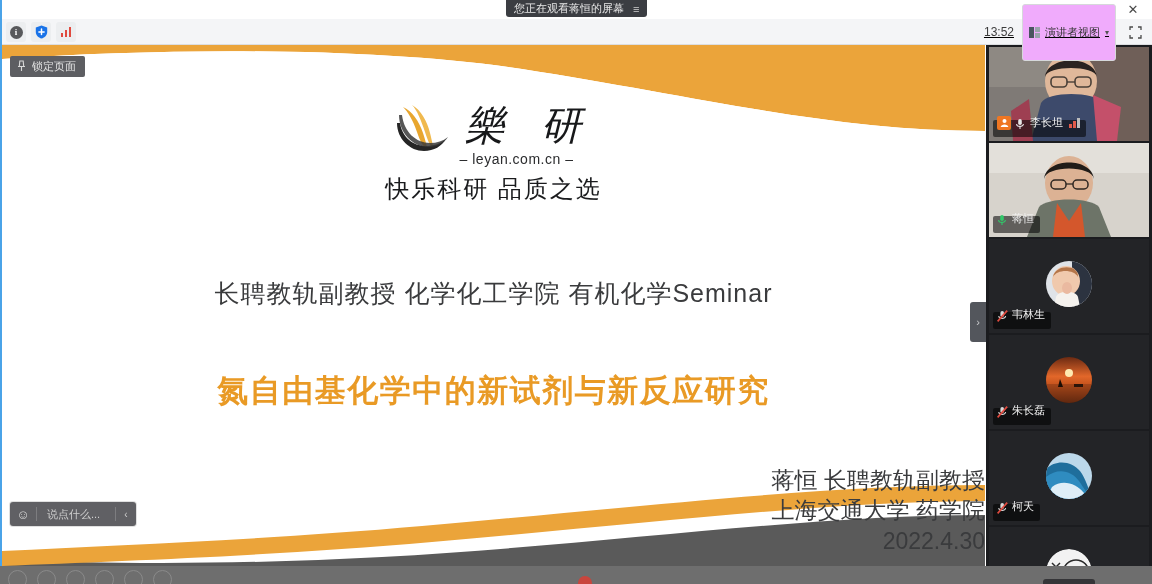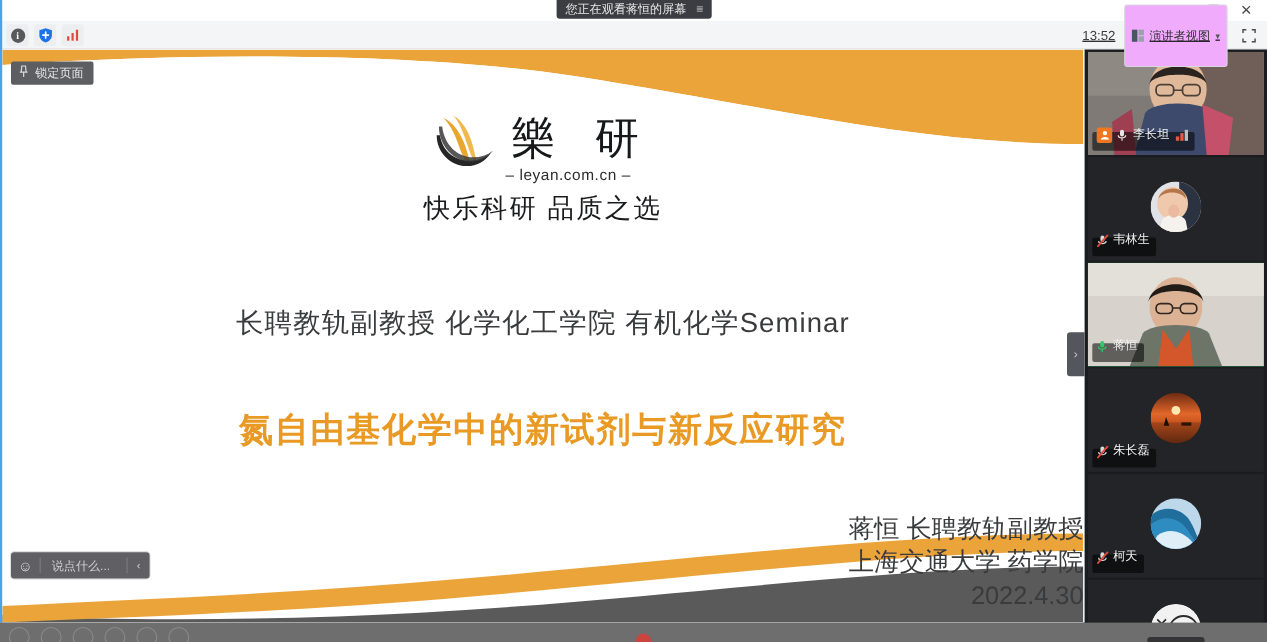--- a/index.html
+++ b/index.html
@@ -54,21 +54,21 @@
     justify-content:center; }
   .fs-btn svg { display:block; }
 
   
   .slide { position:absolute; left:2px; top:45px; width:983px; height:521px;
     background:#ffffff; overflow:hidden; }
   .slide svg.deco { position:absolute; left:0; top:0; width:983px; height:521px; }
 
   .logo-wrap { position:absolute; left:0; top:52px; width:983px;
     display:flex; flex-direction:column; align-items:center; }
-  .logo-row { display:flex; align-items:center; gap:10px; }
+  .logo-row { display:flex; align-items:center; gap:10px;font-style:italic; }
   .logo-mark { width:58px; height:58px; }
   .logo-cn { font-family:"Liberation Serif","DejaVu Serif",serif; font-size:40px;
     color:#17181a; letter-spacing:13px; line-height:1; padding-left:4px; }
   .logo-url { font-size:14px; color:#2b2c2e; letter-spacing:0.5px;
     margin-top:-4px; margin-left:46px; }
   .logo-tag { font-size:24px; color:#1a1b1d; letter-spacing:2px; margin-top:6px;
     font-weight:500; }
 
   .line-org { position:absolute; width:983px; text-align:center; top:232px;
     font-size:25px; color:#3a3b3d; letter-spacing:1px; }
@@ -285,43 +285,20 @@
         </span>
         <span class="nm">李长坦</span>
         <span class="sigbars">
           <i style="height:4px;background:#e05a4a;"></i>
             <i style="height:7px;background:#e05a4a;"></i>
             <i style="height:10px;background:#bdbdbd;"></i>
         </span>
       </div>
     </div>
 
-    <div class="tile">
-      <div class="avatar">
-        <svg width="46" height="46" viewBox="0 0 46 46">
-          <rect width="46" height="46" fill="#dfe3e8"></rect>
-          <rect x="26" y="0" width="20" height="46" fill="#2c3340"></rect>
-          <ellipse cx="20" cy="20" rx="14" ry="15" fill="#f0c9ad"></ellipse>
-          <path d="M7 16 C9 3 33 3 32 16 C28 8 11 8 7 16 Z" fill="#b5764a"></path>
-          <path d="M10 36 C12 29 30 29 32 36 L34 46 H8 Z" fill="#f5f2ee"></path>
-          <ellipse cx="21" cy="27" rx="5" ry="6" fill="#eab9a0"></ellipse>
-        </svg>
-      </div>
-      <div class="nameplate">
-        <span class="mic">
-          <svg width="11" height="12" viewBox="0 0 11 12">
-              <rect x="3.4" y="1" width="3.6" height="6" rx="1.8" fill="#d8d8d8"></rect>
-              <path d="M1.8 6 C1.8 9.2 8.6 9.2 8.6 6" stroke="#d8d8d8" stroke-width="1.1" fill="none"></path>
-              <path d="M0.6 11.4 L10.2 0.6" stroke="#e04a3f" stroke-width="1.7"></path>
-            </svg>
-        </span>
-        <span class="nm">韦林生</span>
-      </div>
-    </div>
-
     <div class="tile active">
       <div class="feed">
         <svg width="160" height="94" viewBox="0 0 160 94">
           <rect width="160" height="94" fill="#d7d3cc"></rect>
           <rect x="0" y="0" width="160" height="30" fill="#e3e0da"></rect>
           <ellipse cx="80" cy="40" rx="24" ry="27" fill="#dcb294"></ellipse>
           <path d="M55 36 C57 14 103 14 105 36 C103 22 57 22 55 36 Z" fill="#211c18"></path>
           <path d="M50 64 C58 54 102 54 110 64 L122 94 L38 94 Z" fill="#6d7468"></path>
           <path d="M68 60 L80 78 L92 60 L96 94 L64 94 Z" fill="#d4572c"></path>
           <rect x="62" y="37" width="15" height="9" rx="4" fill="none" stroke="#2e2722" stroke-width="1.5"></rect>
@@ -331,20 +308,43 @@
       </div>
       <div class="nameplate">
         <span class="mic">
           <svg width="10" height="12" viewBox="0 0 10 12">
               <rect x="3.2" y="1" width="3.6" height="6" rx="1.8" fill="#31c96a"></rect>
               <path d="M1.6 6 C1.6 9.2 8.4 9.2 8.4 6" stroke="#31c96a" stroke-width="1.1" fill="none"></path>
               <path d="M5 8.6 V11" stroke="#31c96a" stroke-width="1.1"></path>
             </svg>
         </span>
         <span class="nm">蒋恒</span>
+      </div>
+    </div>
+
+    <div class="tile">
+      <div class="avatar">
+        <svg width="46" height="46" viewBox="0 0 46 46">
+          <rect width="46" height="46" fill="#dfe3e8"></rect>
+          <rect x="26" y="0" width="20" height="46" fill="#2c3340"></rect>
+          <ellipse cx="20" cy="20" rx="14" ry="15" fill="#f0c9ad"></ellipse>
+          <path d="M7 16 C9 3 33 3 32 16 C28 8 11 8 7 16 Z" fill="#b5764a"></path>
+          <path d="M10 36 C12 29 30 29 32 36 L34 46 H8 Z" fill="#f5f2ee"></path>
+          <ellipse cx="21" cy="27" rx="5" ry="6" fill="#eab9a0"></ellipse>
+        </svg>
+      </div>
+      <div class="nameplate">
+        <span class="mic">
+          <svg width="11" height="12" viewBox="0 0 11 12">
+              <rect x="3.4" y="1" width="3.6" height="6" rx="1.8" fill="#d8d8d8"></rect>
+              <path d="M1.8 6 C1.8 9.2 8.6 9.2 8.6 6" stroke="#d8d8d8" stroke-width="1.1" fill="none"></path>
+              <path d="M0.6 11.4 L10.2 0.6" stroke="#e04a3f" stroke-width="1.7"></path>
+            </svg>
+        </span>
+        <span class="nm">韦林生</span>
       </div>
     </div>
 
     <div class="tile">
       <div class="avatar">
         <svg width="46" height="46" viewBox="0 0 46 46">
           <defs>
             <linearGradient id="sunsetG" x1="0" y1="0" x2="0" y2="1">
               <stop offset="0%" stop-color="#6b2a12"></stop>
                 <stop offset="42%" stop-color="#e2672a"></stop>

